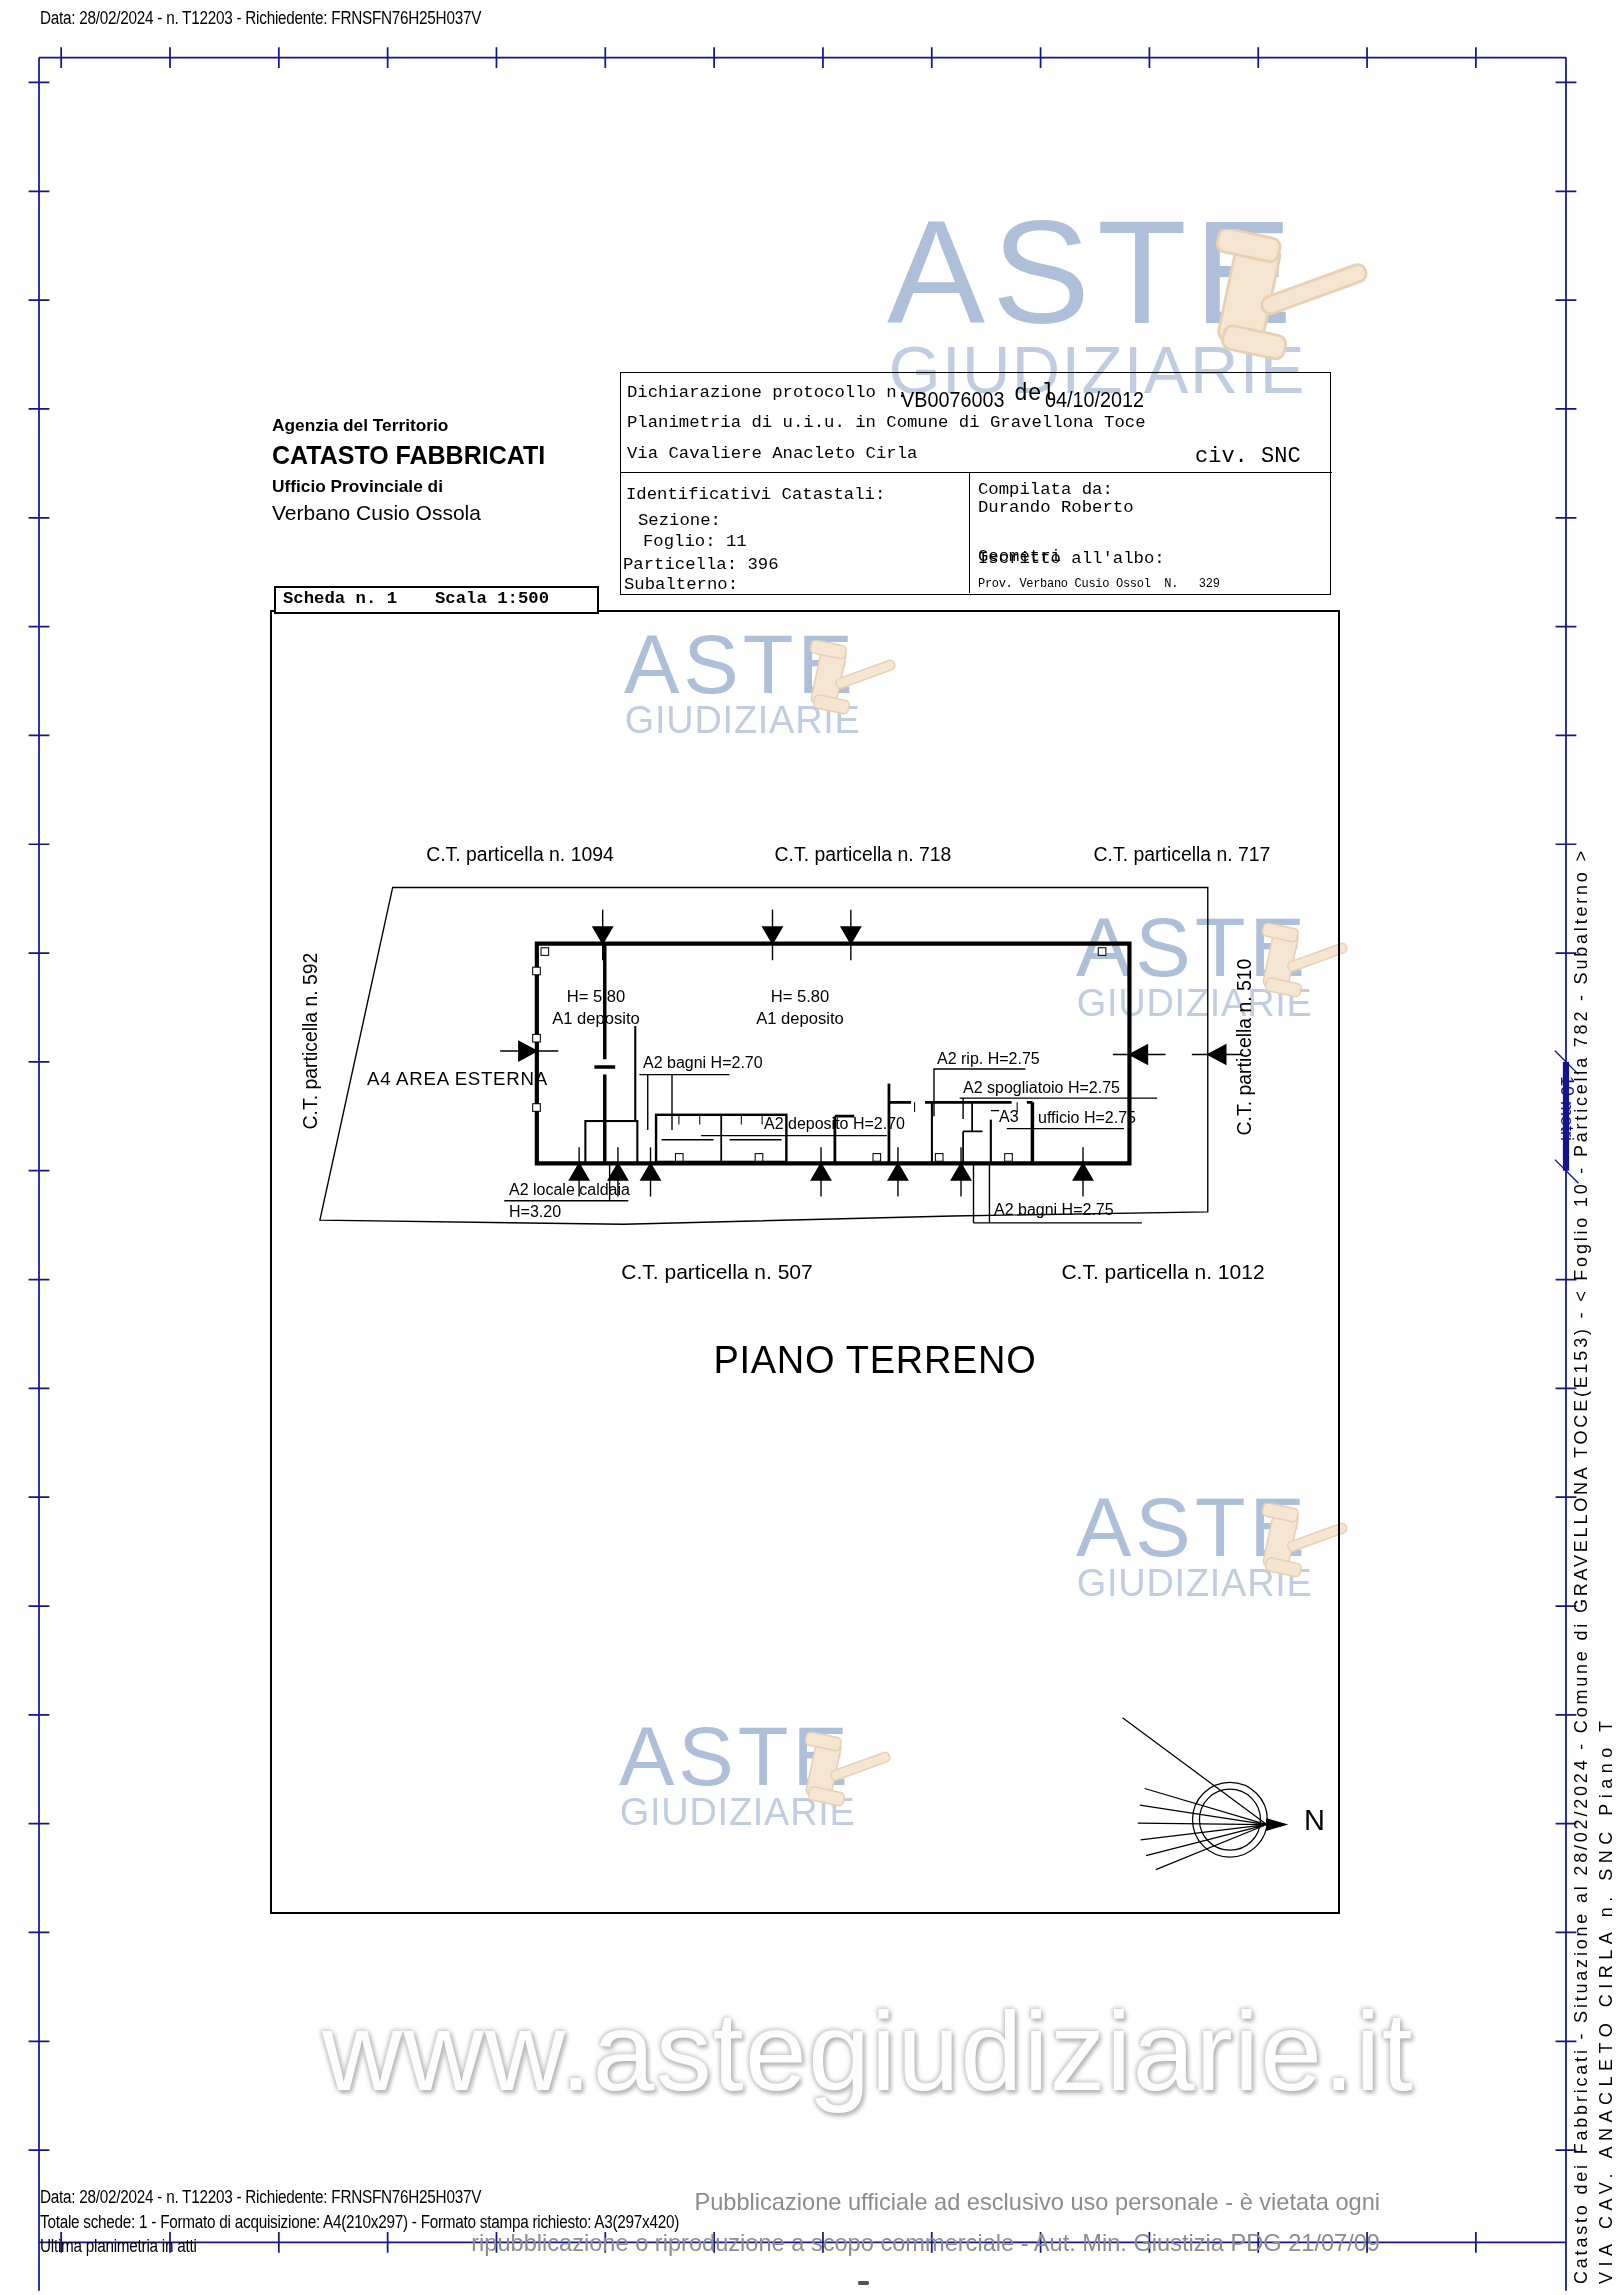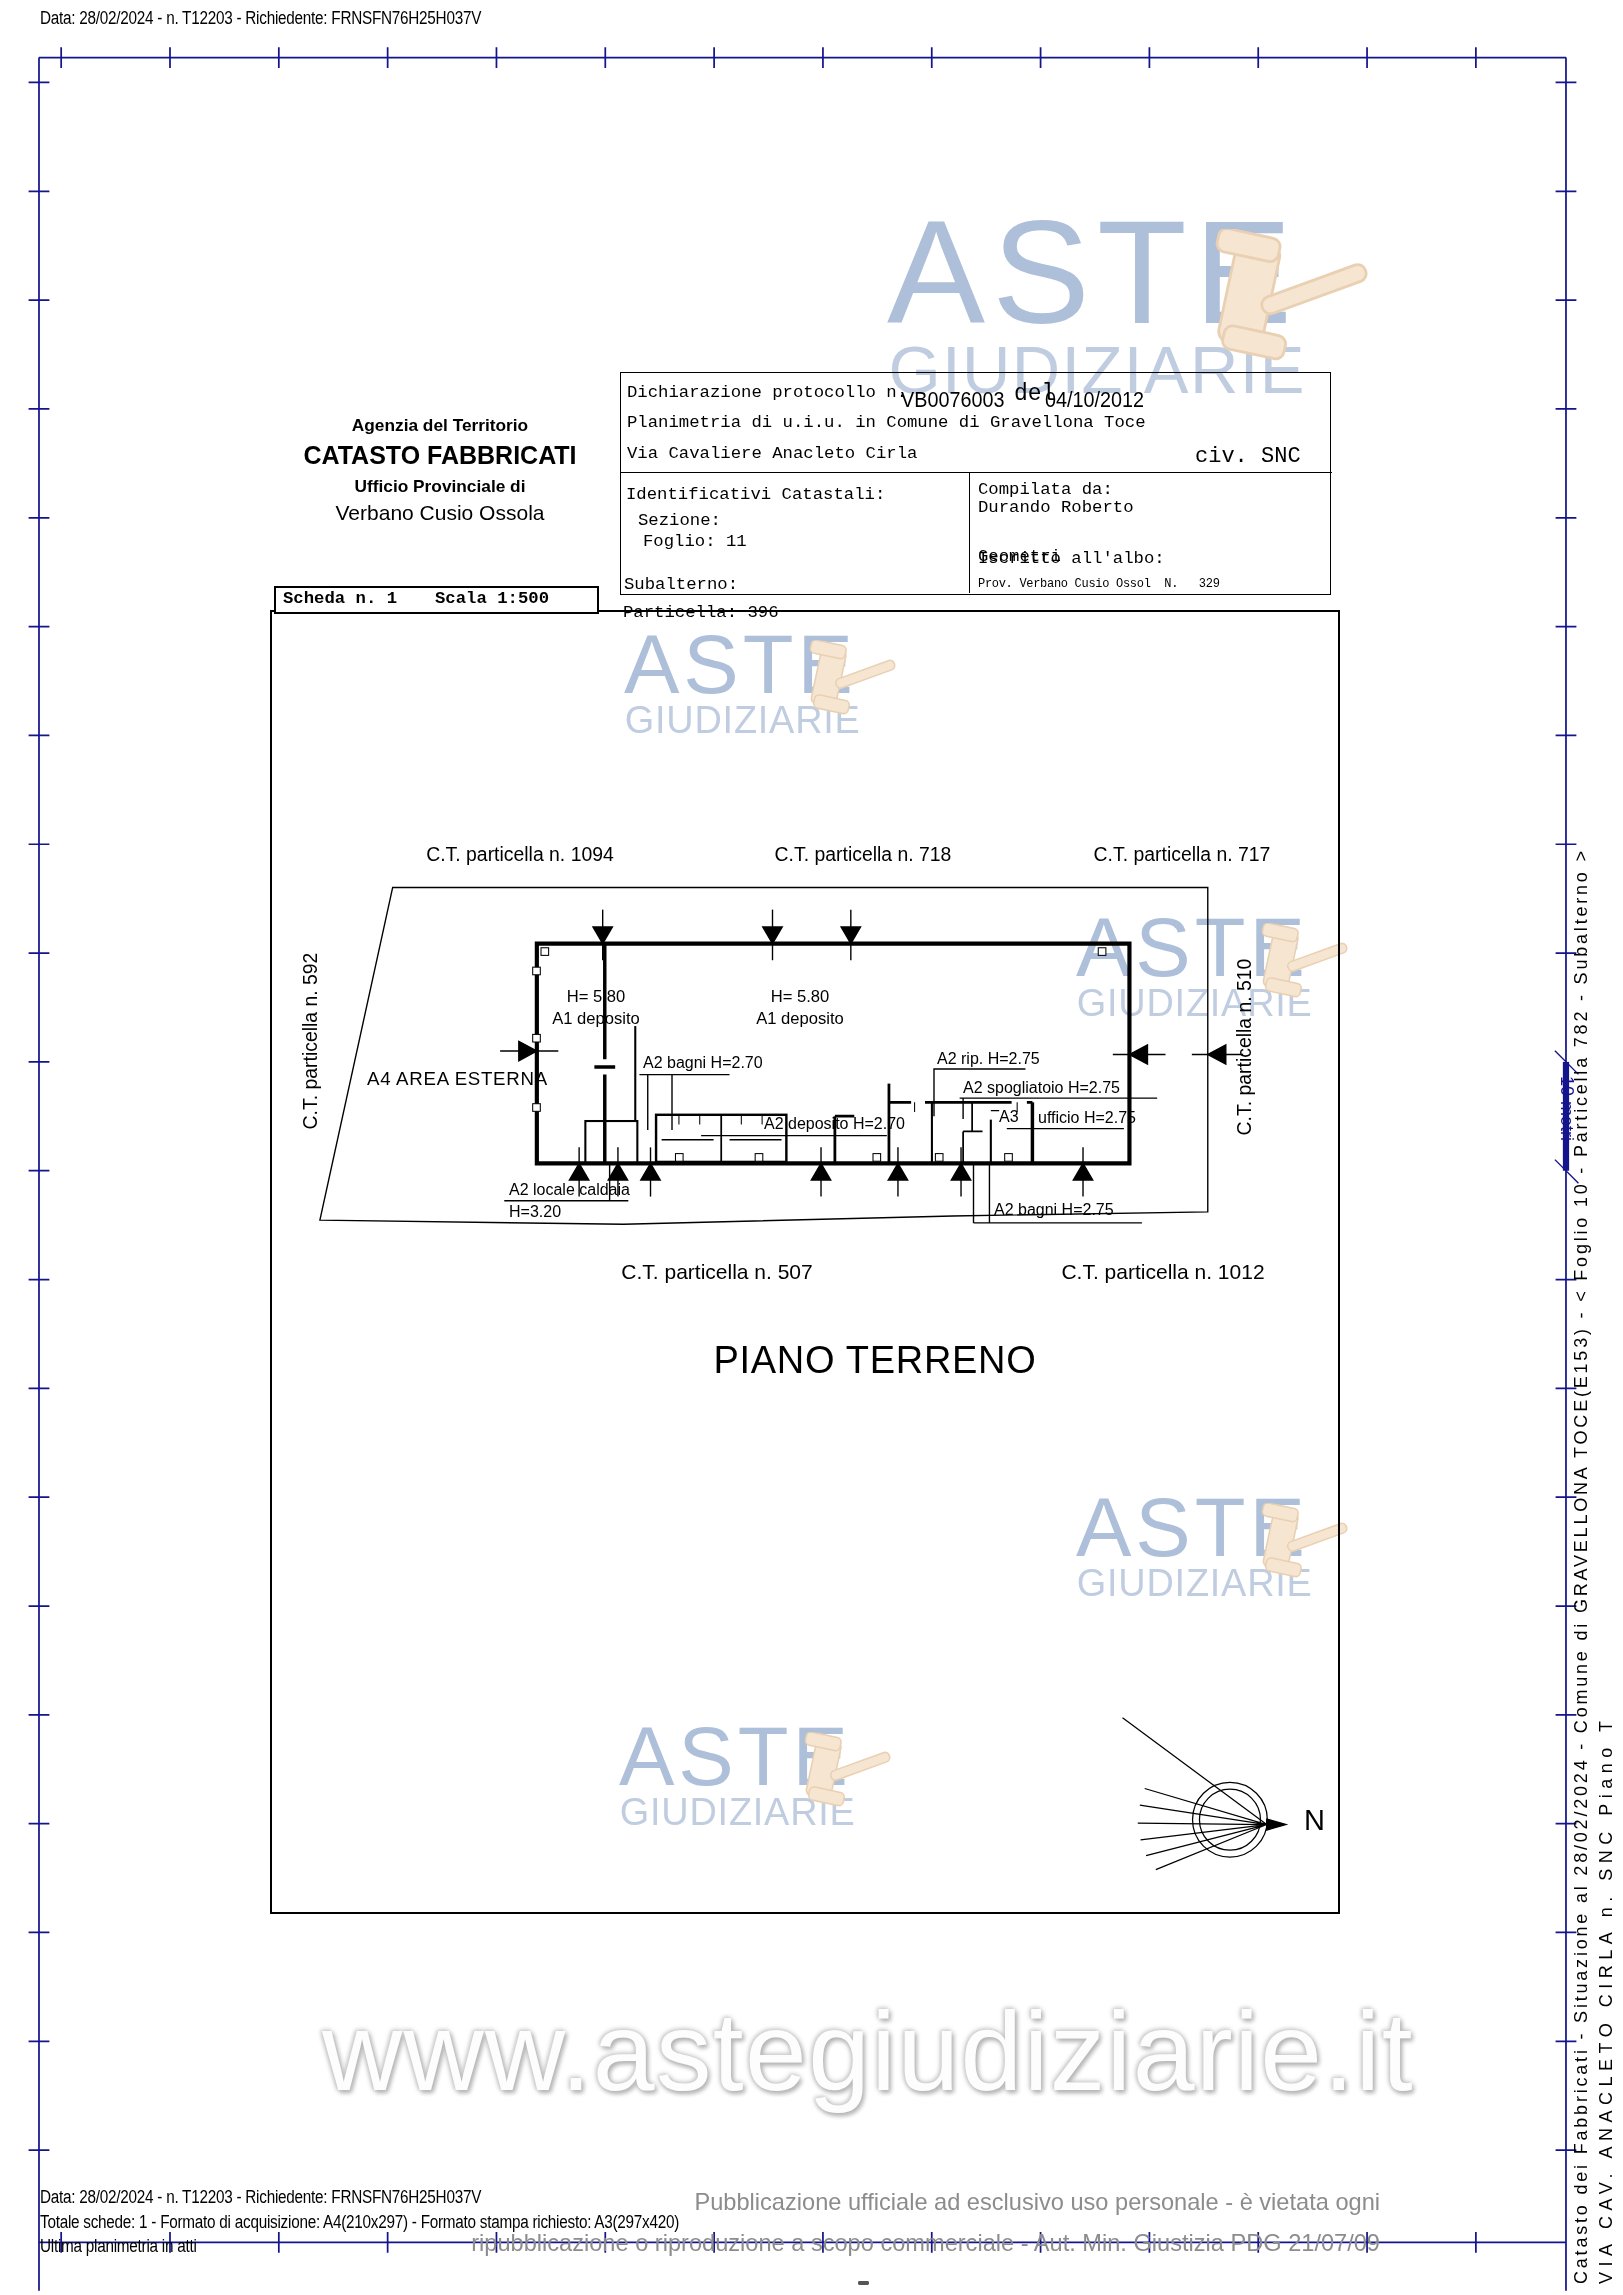--- a/index.html
+++ b/index.html
@@ -101,21 +101,21 @@
     <path d="M2243 1516 L2277 1550 M2243 1673 L2277 1707" stroke-width="2"></path>
   </g>
 
   <path d="M2259 1532 V1689" stroke="#14148c" stroke-width="9"></path>
 </svg>
 
 <div class="abs scale-label" style="left:1577px;top:1076px;">10 metri</div>
 
 <div class="abs blk-meta cond nowrap" style="left:40px;top:8.3px;">Data: 28/02/2024 - n. T12203 - Richiedente: FRNSFN76H25H037V</div>
 
-<div class="abs" style="left:272px;top:415px;width:336px;text-align:center;">
+<div class="abs" style="left:272px;top:415px;width:336px;text-align:left;">
   <div style="font-size:17.3px;font-weight:bold;">Agenzia del Territorio</div>
   <div style="font-size:25px;font-weight:bold;margin-top:4.9px;">CATASTO FABBRICATI</div>
   <div style="font-size:17.3px;font-weight:bold;margin-top:6.2px;">Ufficio Provinciale di</div>
   <div style="font-size:21px;margin-top:4.2px;">Verbano Cusio Ossola</div>
 </div>
 
 <div class="abs declbox"></div>
 <div class="abs decl-div-h"></div>
 <div class="abs decl-div-v"></div>
 
@@ -123,21 +123,21 @@
 <span class="abs cond92 nowrap" style="left:901px;top:388px;font-size:21.5px;">VB0076003</span>
 <span class="abs mono" style="left:1014px;top:381px;font-size:23px;">del</span>
 <span class="abs cond92 nowrap" style="left:1045px;top:388px;font-size:21.5px;">04/10/2012</span>
 <span class="abs mono" style="left:627px;top:413px;font-size:17.3px;">Planimetria di u.i.u. in Comune di Gravellona Toce</span>
 <span class="abs mono" style="left:627px;top:444px;font-size:17.3px;">Via Cavaliere Anacleto Cirla</span>
 <span class="abs mono" style="left:1195px;top:444px;font-size:22px;">civ. SNC</span>
 
 <span class="abs mono" style="left:626px;top:485px;font-size:17.3px;">Identificativi Catastali:</span>
 <span class="abs mono" style="left:638px;top:511px;font-size:17.3px;">Sezione:</span>
 <span class="abs mono" style="left:643px;top:532px;font-size:17.3px;">Foglio: 11</span>
-<span class="abs mono" style="left:623px;top:555px;font-size:17.3px;margin-top:48px;">Particella: 396</span>
+<span class="abs mono" style="left:623px;top:555px;font-size:17.3px;">Particella: 396</span>
 <span class="abs mono" style="left:624px;top:575px;font-size:17.3px;">Subalterno:</span>
 
 <span class="abs mono" style="left:978px;top:480px;font-size:17.3px;">Compilata da:</span>
 <span class="abs mono" style="left:978px;top:498px;font-size:17.3px;">Durando Roberto</span>
 <span class="abs mono" style="left:978px;top:529px;font-size:17.3px;margin-top:20px;">Iscritto all'albo:</span>
 <span class="abs mono" style="left:978px;top:547px;font-size:17.3px;">Geometri</span>
 <span class="abs mono" style="left:978px;top:577px;font-size:12px;letter-spacing:-0.3px;">Prov. Verbano Cusio Ossol  N.   329</span>
 
 <div class="abs planbox"></div>
 <div class="abs schedabox"></div>

